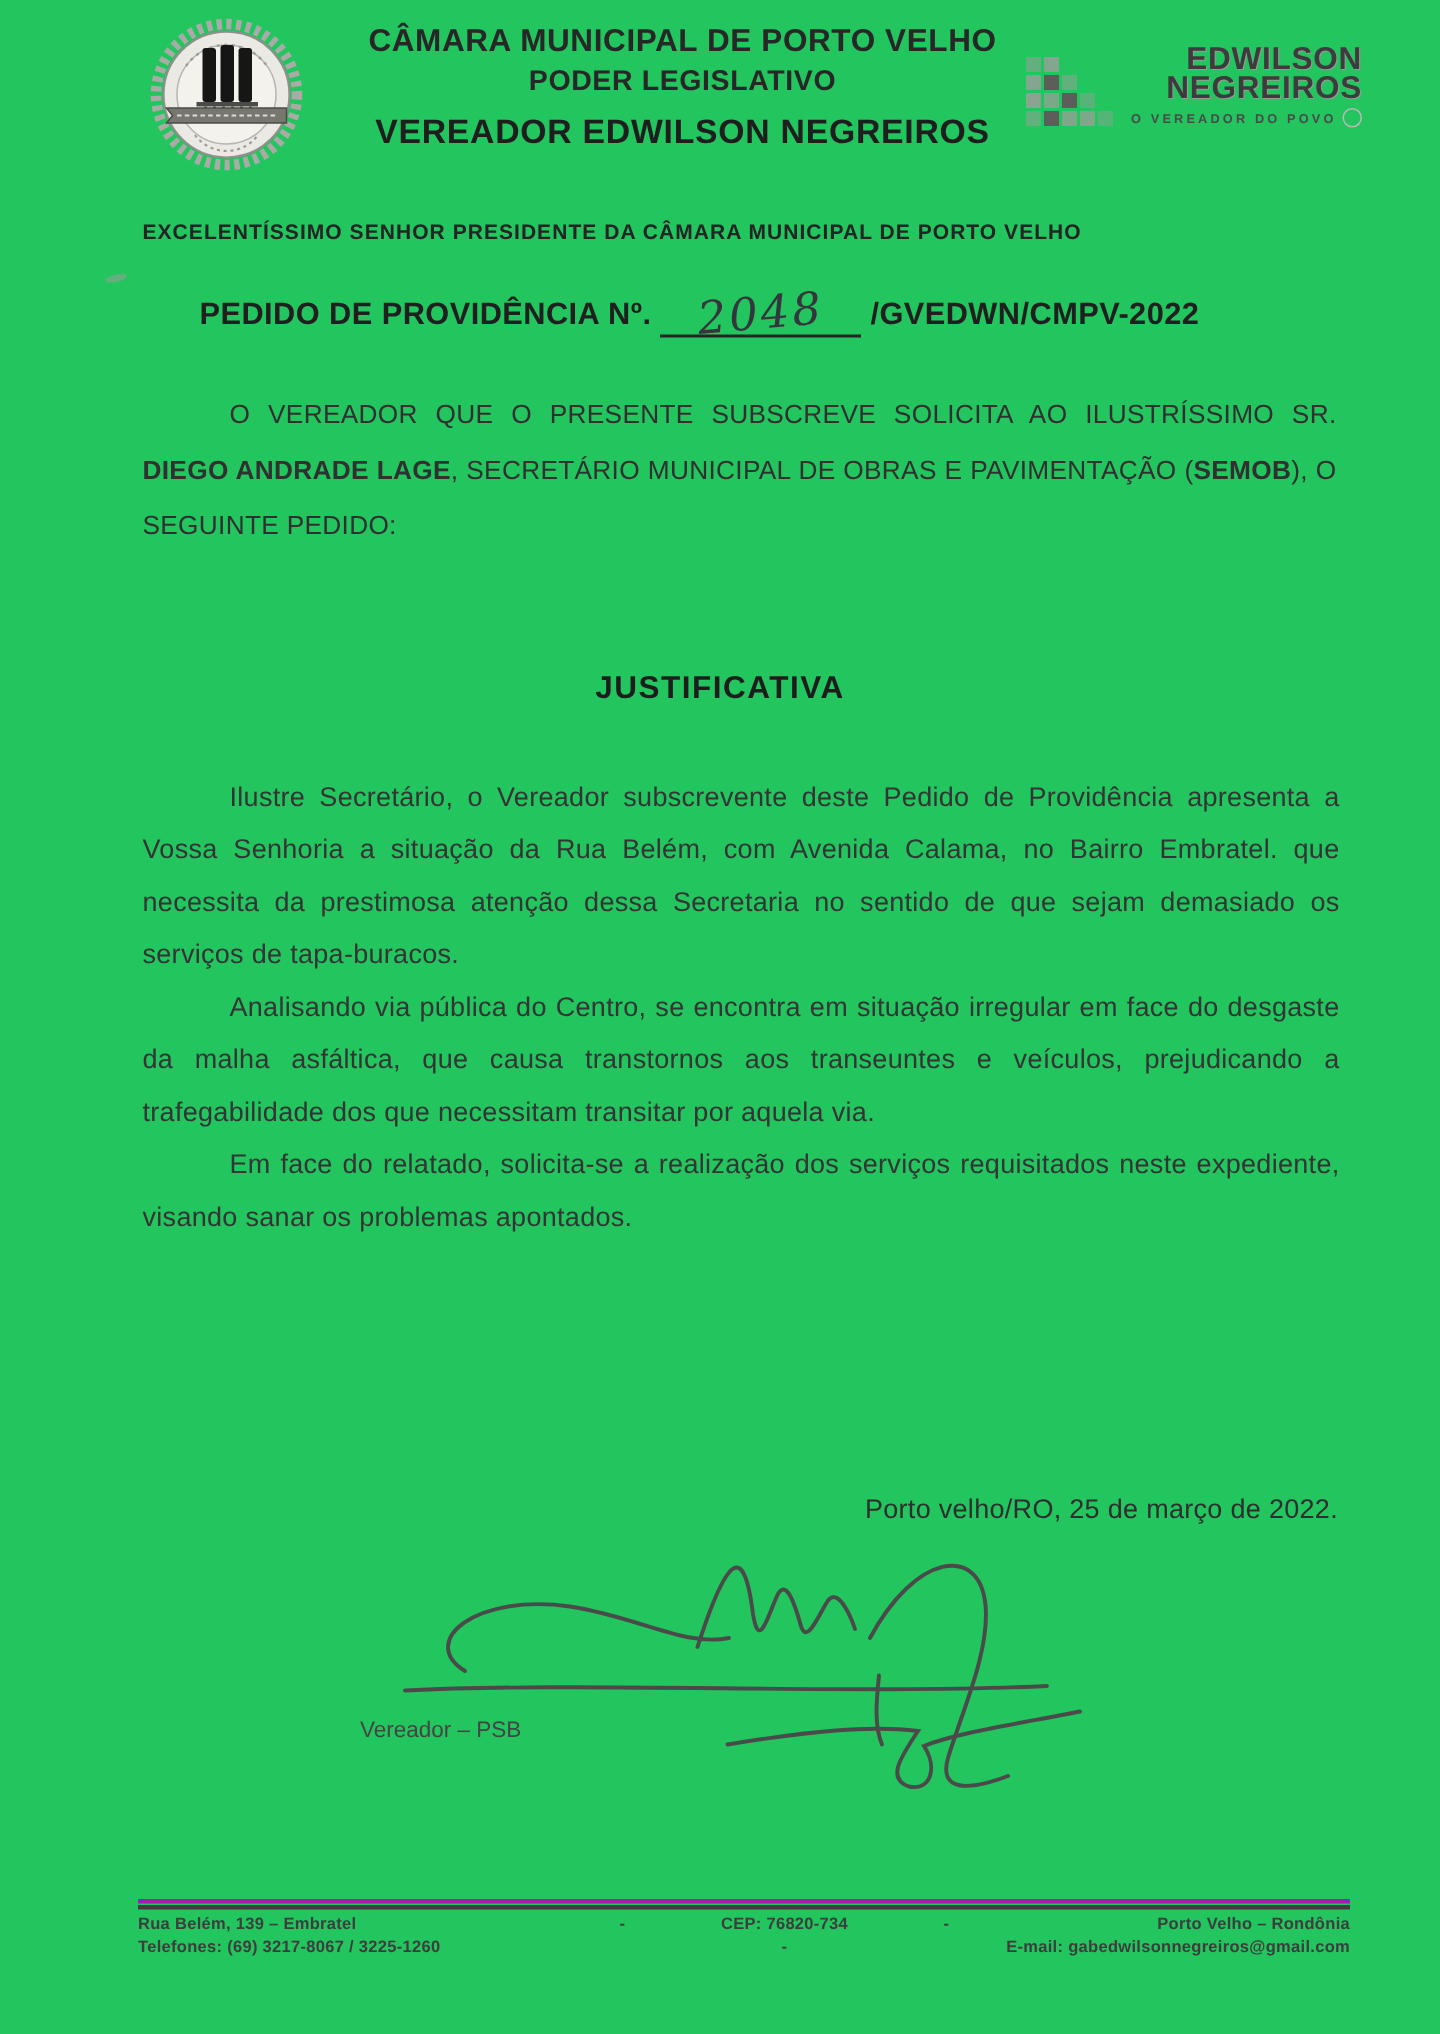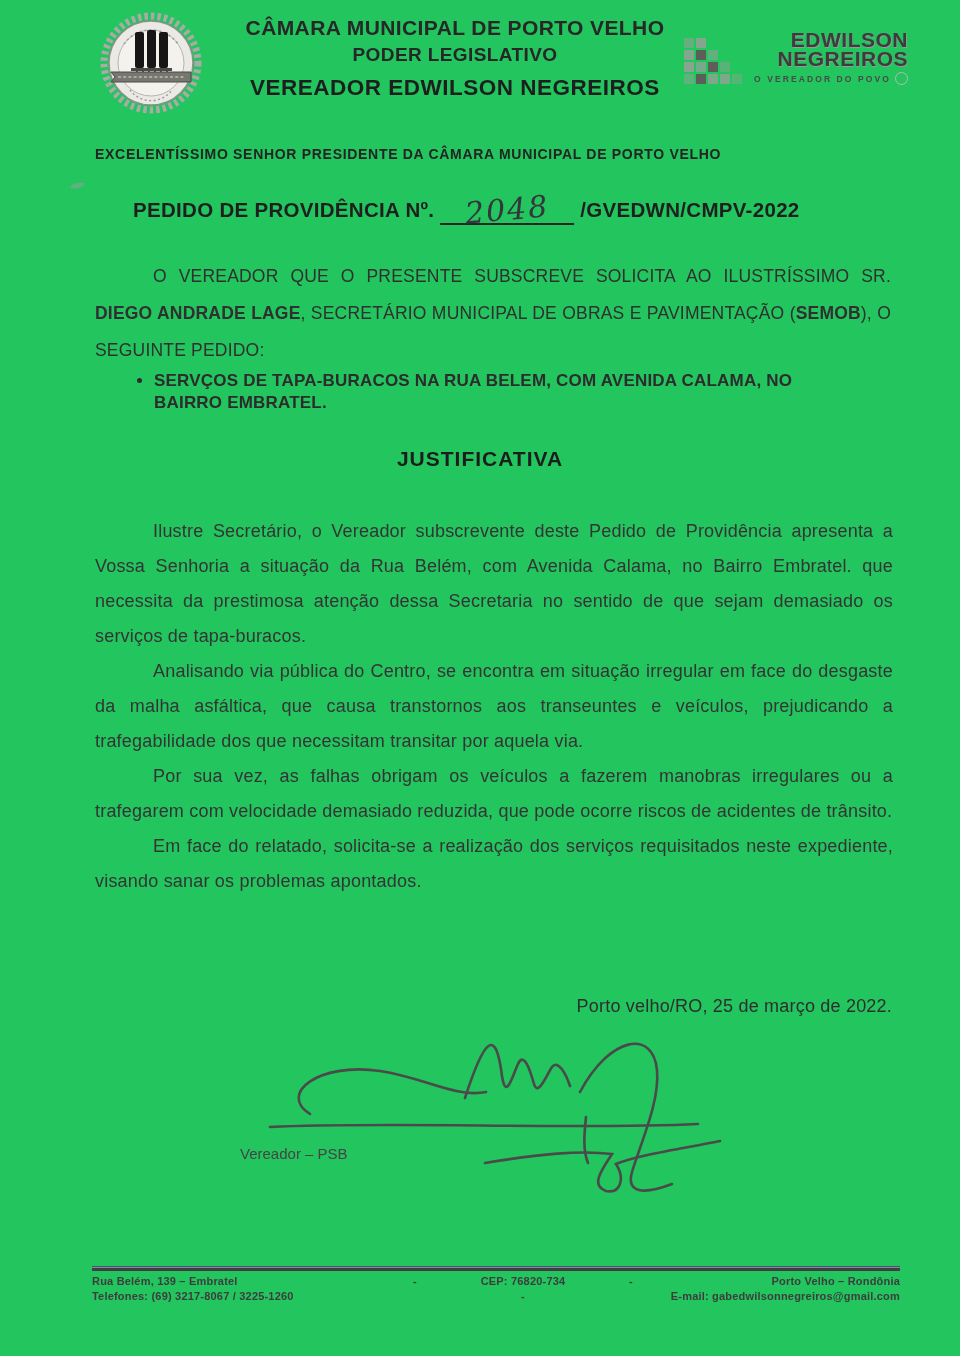--- a/index.html
+++ b/index.html
@@ -45,21 +45,21 @@
   .bodytext{position:absolute;left:95px;top:514px;width:798px;font-size:18px;color:#343434;}
   .bodytext p{margin:0;text-align:justify;text-indent:58px;line-height:35px;letter-spacing:.2px;}
   
   .dateline{position:absolute;right:68px;top:996px;font-size:18px;color:#2e2e2e;letter-spacing:.2px;}
   .sigblock{position:absolute;left:240px;top:1022px;width:490px;height:190px;}
   .sig-name{position:absolute;top:100px;width:100%;text-align:center;font-size:15.5px;
     font-weight:bold;letter-spacing:.6px;color:#3b3b3b;}
   .sig-role{position:absolute;top:123px;width:100%;text-align:left;font-size:15px;color:#444;}
   .sig-svg{position:absolute;left:0;top:0;}
   
-  .footer{position:absolute;left:92px;right:60px;top:1266px;border-top:1px solid #a21caf;}
+  .footer{position:absolute;left:92px;right:60px;top:1266px;border-top:3px solid #a21caf;}
   .footer-inner{border-top:3px solid #3f3f3f;margin-top:1px;padding-top:3px;
     display:grid;grid-template-columns:300px 46px 170px 46px 1fr;row-gap:1px;
     font-size:11px;font-weight:bold;color:#3d3d3d;letter-spacing:.2px;}
   .fc{line-height:14px;}
   .f-center{text-align:center;}
   .f-right{text-align:right;}
 </style>
 </head>
 <body>
 
@@ -126,29 +126,25 @@
   <div class="doc-title">
     <span>PEDIDO DE PROVIDÊNCIA Nº.</span>
     <span class="num-slot"><span class="handwritten">2048</span></span>
     <span>/GVEDWN/CMPV-2022</span>
   </div>
 
   <div class="request">
     <span>O VEREADOR QUE O PRESENTE SUBSCREVE SOLICITA AO ILUSTRÍSSIMO SR. </span><b>DIEGO ANDRADE LAGE</b><span>, SECRETÁRIO MUNICIPAL DE OBRAS E PAVIMENTAÇÃO (</span><b>SEMOB</b><span>), O SEGUINTE PEDIDO:</span>
   </div>
 
-  <ul class="bullets">
-    <li>SERVÇOS DE TAPA-BURACOS NA RUA BELEM, COM AVENIDA CALAMA, NO BAIRRO EMBRATEL.</li>
-  </ul>
 
   <div class="justif-h">JUSTIFICATIVA</div>
   <div class="bodytext">
     <p>Ilustre Secretário, o Vereador subscrevente deste Pedido de Providência apresenta a Vossa Senhoria a situação da Rua Belém, com Avenida Calama, no Bairro Embratel. que necessita da prestimosa atenção dessa Secretaria no sentido de que sejam demasiado os serviços de tapa-buracos.</p>
     <p>Analisando via pública do Centro, se encontra em situação irregular em face do desgaste da malha asfáltica, que causa transtornos aos transeuntes e veículos, prejudicando a trafegabilidade dos que necessitam transitar por aquela via.</p>
-    <p>Por sua vez, as falhas obrigam os veículos a fazerem manobras irregulares ou a trafegarem com velocidade demasiado reduzida, que pode ocorre riscos de acidentes de trânsito.</p>
     <p>Em face do relatado, solicita-se a realização dos serviços requisitados neste expediente, visando sanar os problemas apontados.</p>
   </div>
 
   <div class="dateline">Porto velho/RO, 25 de março de 2022.</div>
 
   <div class="sigblock">
     <div class="sig-role">Vereador – PSB</div>
     <svg class="sig-svg" width="490" height="190" viewBox="0 0 490 190">
       <g fill="none" stroke="#4a4a4a" stroke-width="2.6" stroke-linecap="round">
         <path d="M 70 92 C 38 72, 78 40, 140 49 C 186 56, 216 76, 246 70"></path>

